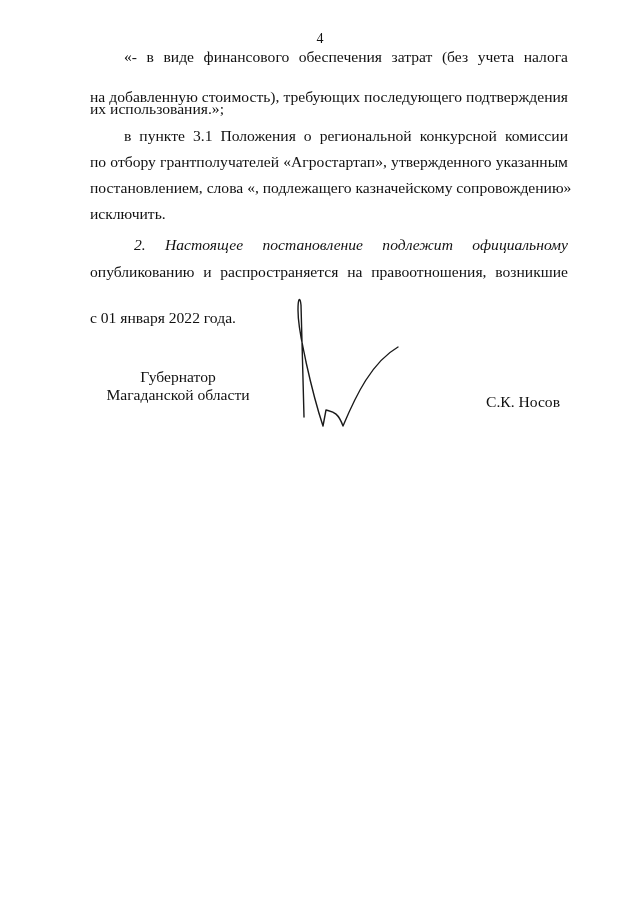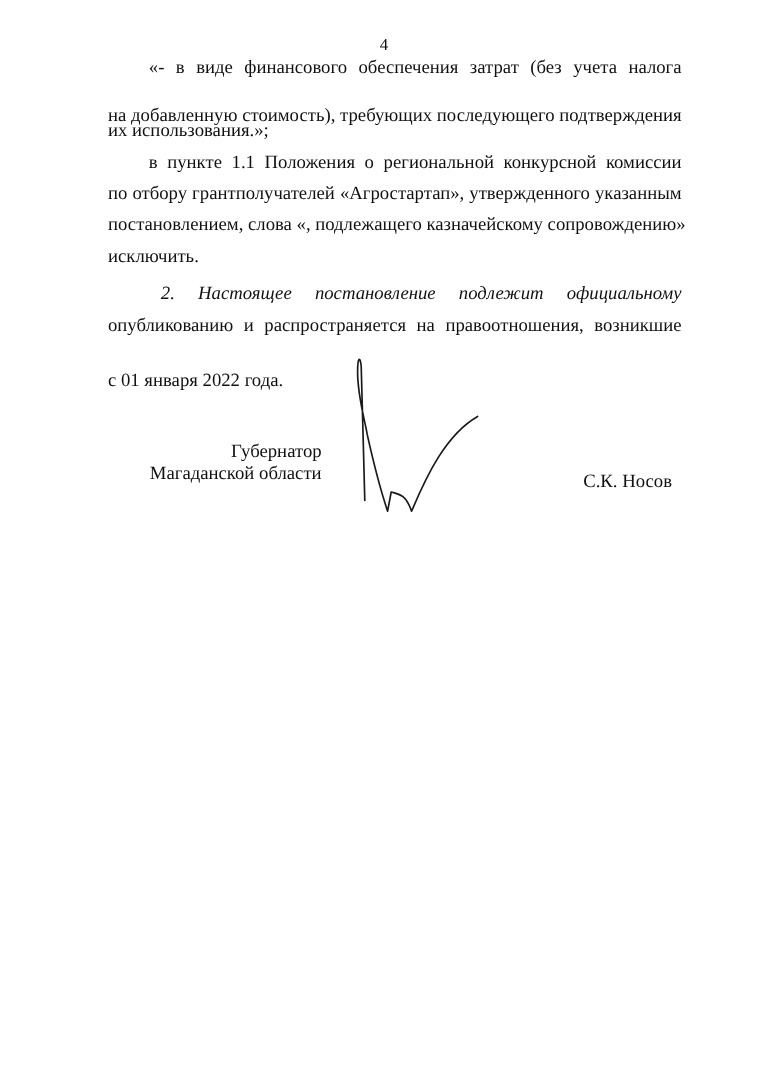--- a/index.html
+++ b/index.html
@@ -31,21 +31,21 @@
       white-space: nowrap;
     }
     .justify {
       text-align: justify;
       text-align-last: justify;
     }
     .sig-block {
       position: absolute;
       font-size: 15.6px;
       line-height: 18px;
-      text-align: right;
+      text-align: center;
     }
     .signature {
       position: absolute;
       left: 0;
       top: 0;
     }
   </style>
 </head>
 <body>
 
@@ -53,21 +53,21 @@
 
   <div class="page-number">4</div>
 
   <div>
     <div class="line justify" style="left:124px; top:48px; width:444px;">«- в виде финансового обеспечения затрат (без учета налога</div>
     <div class="line justify" style="left:90px; top:74px; width:478px;margin-top:14px;">на добавленную стоимость), требующих последующего подтверждения</div>
     <div class="line" style="left:90px; top:100px;">их использования.»;</div>
   </div>
 
   <div>
-    <div class="line justify" style="left:124px; top:127px; width:444px;">в пункте 1.1 Положения о региональной конкурсной комиссии</div>
+    <div class="line justify" style="left:124px; top:127px; width:444px;">в пункте 3.1 Положения о региональной конкурсной комиссии</div>
     <div class="line justify" style="left:90px; top:153px; width:478px;">по отбору грантполучателей «Агростартап», утвержденного указанным</div>
     <div class="line justify" style="left:90px; top:179px; width:478px;">постановлением, слова «, подлежащего казначейскому сопровождению»</div>
     <div class="line" style="left:90px; top:205px;">исключить.</div>
   </div>
 
   <div>
     <div class="line justify" style="left:134px; top:236px; width:434px;font-style:italic;">2. Настоящее постановление подлежит официальному</div>
     <div class="line justify" style="left:90px; top:263px; width:478px;">опубликованию и распространяется на правоотношения, возникшие</div>
     <div class="line" style="left:90px; top:289px;margin-top:20px;">с 01 января 2022 года.</div>
   </div>

